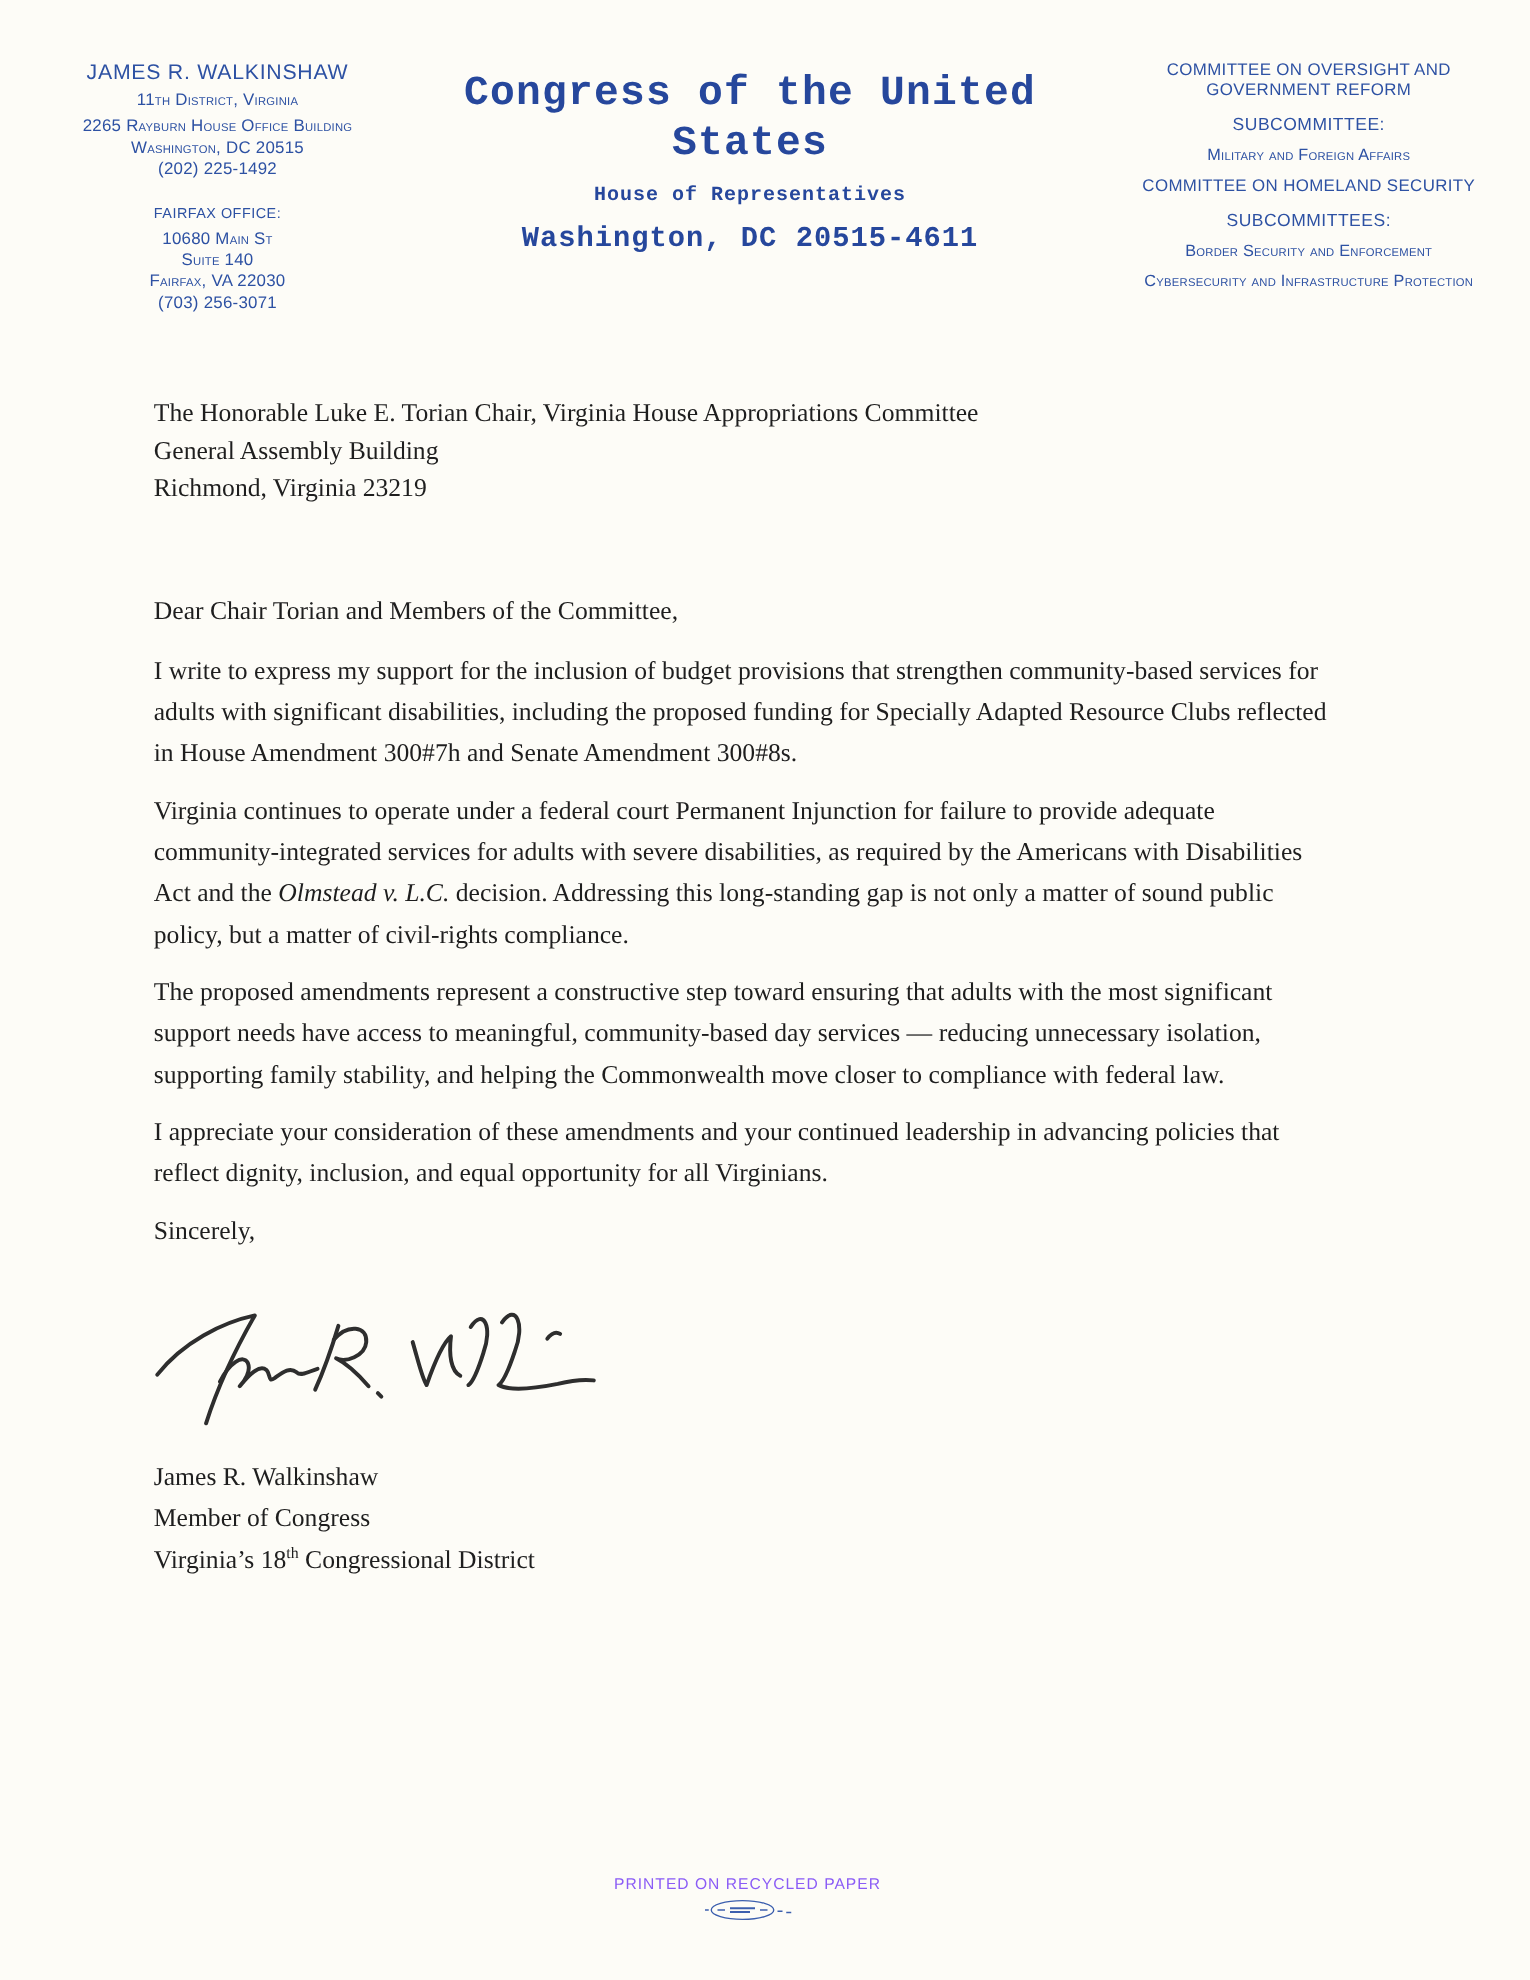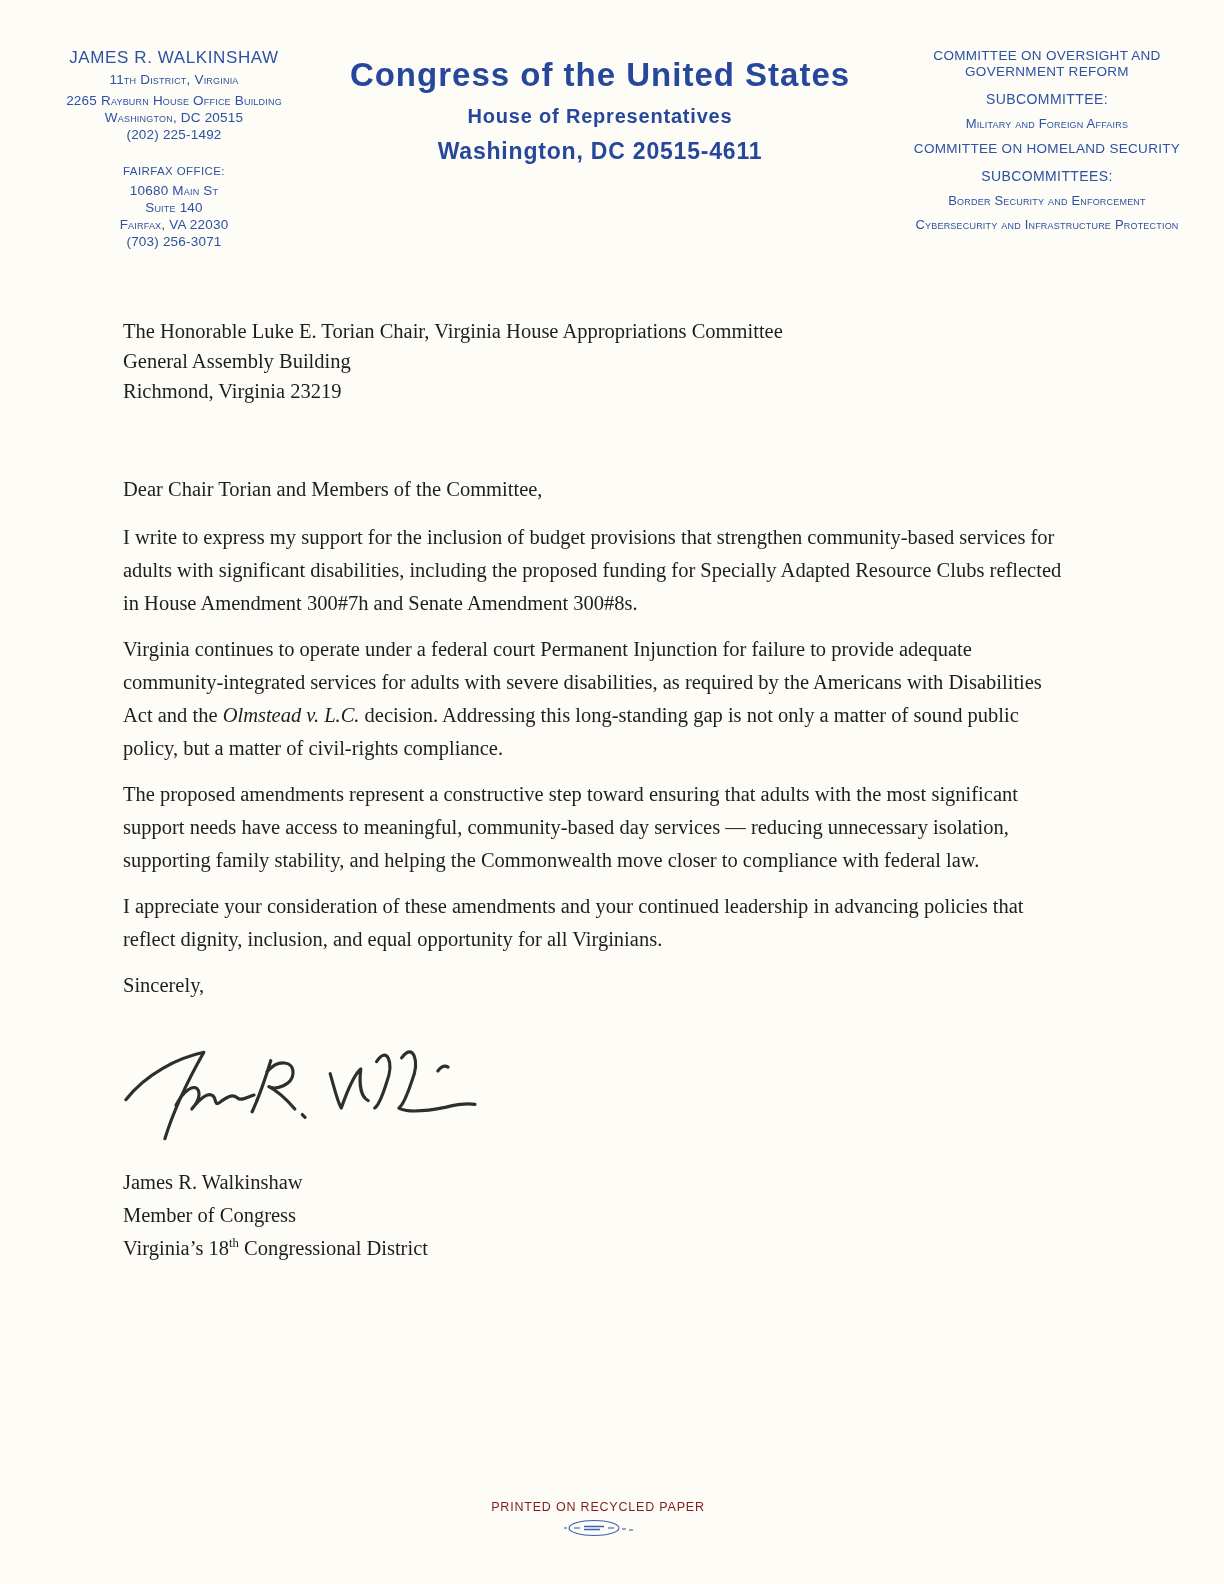--- a/index.html
+++ b/index.html
@@ -22,25 +22,25 @@
   .hdr-left .name { font-size:17px; letter-spacing:.6px; margin-bottom:3px; }
   .sc { font-variant:small-caps; }
   .hdr-left .line { font-size:13.5px; line-height:17px; letter-spacing:.2px; }
   .hdr-left .district { margin-bottom:4px; }
   .hdr-left .office-label { font-size:11.5px; margin-top:22px; margin-bottom:5px; letter-spacing:.4px; }
 
   .hdr-center {
     position:absolute; left:300px; top:55px; width:600px;
     text-align:center;
     color:#26479c;
-    font-family:Liberation Sans, sans-serif;
+    font-family:Liberation Mono, monospace;
     font-weight:bold;
   }
   .hdr-center .l1 { font-size:33px; letter-spacing:1px; line-height:40px; }
-  .hdr-center .l2 { font-size:20px; letter-spacing:.8px; line-height:34px; margin-top:4px; }
+  .hdr-center .l2 { font-size:16px; letter-spacing:.8px; line-height:34px; margin-top:4px; }
   .hdr-center .l3 { font-size:23px; letter-spacing:.8px; line-height:30px; margin-top:3px; }
 
   .hdr-right {
     position:absolute; right:32px; top:48px; width:290px;
     text-align:center;
     font-family:"Liberation Sans", sans-serif;
     color:#2d51a3;
   }
   .hdr-right .committee { font-size:13.5px; line-height:16px; letter-spacing:.3px; }
   .hdr-right .sub-label { font-size:14px; letter-spacing:.4px; margin-top:11px; }
@@ -58,21 +58,21 @@
   .closing { line-height:33px; margin-top:0; }
   .signature-wrap { margin-top:18px; margin-left:-12px; height:138px; }
   .signer { line-height:33px; margin-top:8px; }
   sup { font-size:.62em; vertical-align:super; line-height:0; }
 
   
   .footer {
     position:absolute; left:0; right:28px; top:1500px;
     text-align:center;
     font-family:"Liberation Sans", sans-serif;
-    color:#7f1d1d;
+    color:#8b5cf6;
   }
   .footer .recycled { font-size:12.5px; letter-spacing:.8px; }
   .footer .bug { margin-top:3px; }
 </style>
 </head>
 <body>
 
 <div class="page">
 
   <div class="hdr-left">

